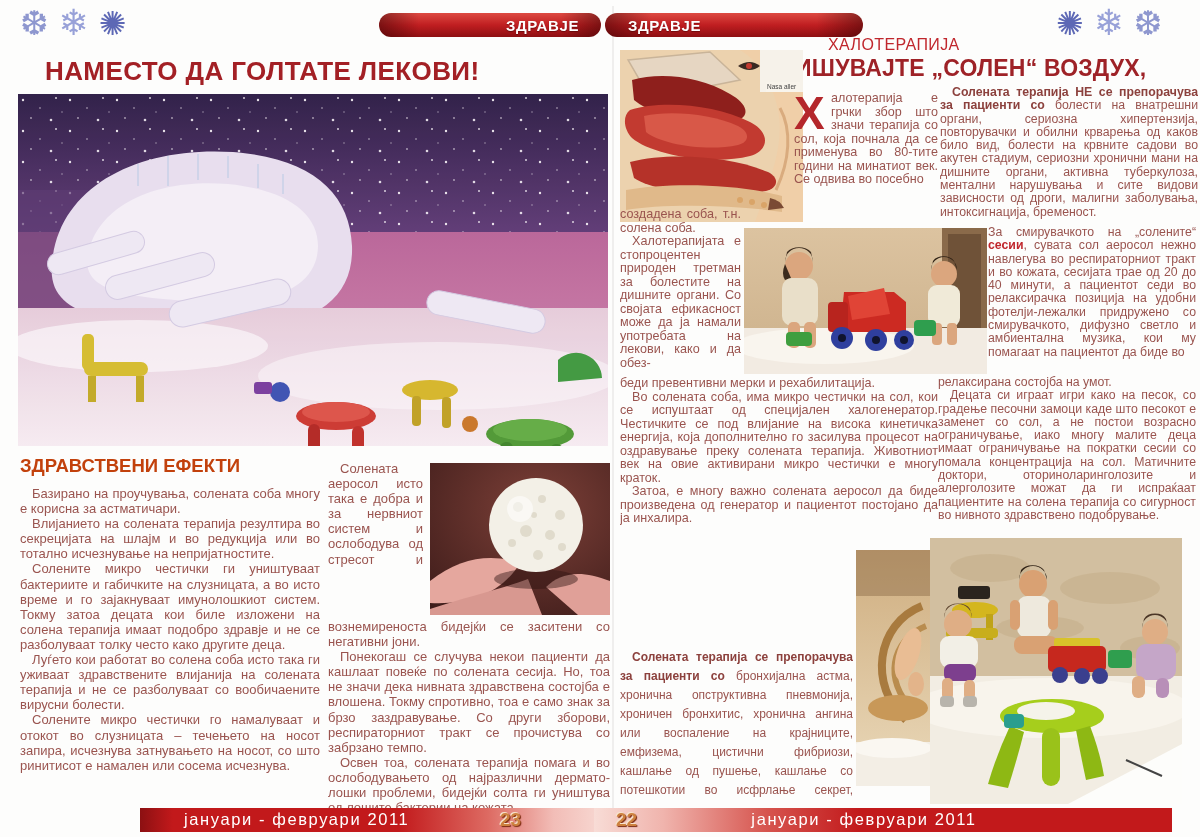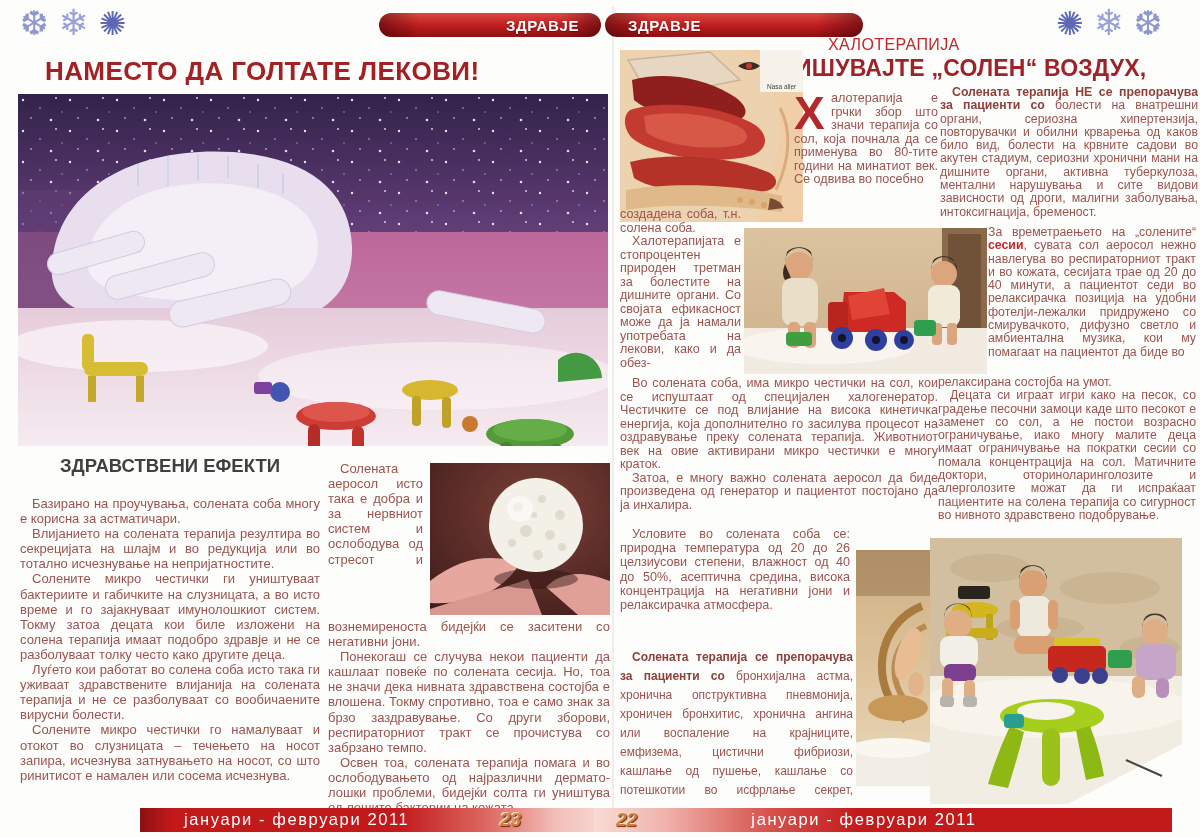--- a/index.html
+++ b/index.html
@@ -18,34 +18,34 @@
         background:linear-gradient(90deg,rgba(40,0,0,.45),rgba(40,0,0,0) 18%,rgba(40,0,0,0) 82%,rgba(40,0,0,.45)),
                    linear-gradient(180deg,#dd4a42 0%,#c01e21 50%,#8e0f12 100%);margin-left:11px;}
   .pill span{color:#fff;font-weight:bold;font-size:15px;letter-spacing:.6px;
              text-shadow:0 1px 1px rgba(70,0,0,.55)}
   .pill-l{left:368px;width:222px;justify-content:flex-end;padding-right:22px}
   .pill-r{left:594px;width:258px;justify-content:flex-start;padding-left:23px}
 
   
   .lp-headline{position:absolute;left:45px;top:56px;width:560px;font-size:26px;font-weight:bold;
                color:#a32025;letter-spacing:.4px}
-  .section-title{position:absolute;left:20px;top:455px;width:300px;text-align:center;
-                 font-size:18.5px;font-weight:bold;color:#404040}
+  .section-title{position:absolute;left:20px;top:455px;width:300px;
+                 font-size:18.5px;font-weight:bold;color:#c2410c}
   .kicker{position:absolute;left:828px;top:36px;font-size:16px;font-weight:normal;color:#c0272d;letter-spacing:.4px}
   .rp-headline{position:absolute;left:762px;top:55px;width:436px;font-size:23px;font-weight:bold;
                color:#9e2227;letter-spacing:.2px}
 
   
   .zone{position:absolute;text-align:justify;color:#9a544f;overflow:hidden}
   .zone p{text-indent:12px}
   .zone p.ni{text-indent:0}
   .zone .b{font-weight:bold;color:#8c413d}
   .zone .red{font-weight:bold;color:#c0272d}
   .lp-col{font-size:13px;line-height:15.1px}
-  .col1{left:20px;top:496px;width:300px;height:322px}
+  .col1{left:20px;top:486px;width:300px;height:322px}
   .col2{left:328px;top:461px;width:282px;height:348px}
   .rp-mid{font-size:12.6px;line-height:13.5px}
   .rp-side{font-size:12.3px;line-height:13.3px}
   .zoneA{left:794px;top:92px;width:144px;height:128px}
   .zoneB{left:620px;top:208px;width:121px;height:176px}
   .zoneC{left:620px;top:377px;width:318px;height:150px}
   .zoneD{left:620px;top:527px;width:230px;height:102px;line-height:14.2px}
   .zoneE{left:620px;top:648px;width:233px;height:152px;font-size:12px;line-height:19px}
   .zoneF{left:940px;top:86px;width:258px;height:140px}
   .zoneG{left:988px;top:226px;width:208px;height:152px}
@@ -68,21 +68,21 @@
 
   
   .fbar{position:absolute;top:808px;height:24px}
   .fbar-l{left:140px;width:470px;
     background:linear-gradient(90deg,#8c1012 0%,#c2191b 7%,#c2191b 55%,#dd6a62 74%,#f2bdb7 88%,#f8dcd6 100%)}
   .fbar-r{left:594px;width:578px;
     background:linear-gradient(90deg,#f8dcd6 0%,#f0b4ad 12%,#d6544e 30%,#c2191b 46%,#c2191b 100%)}
   .fdate{position:absolute;top:2px;color:#fff;font-size:16.5px;letter-spacing:1.6px;font-weight:normal}
   .fdate-l{left:44px}
   .fdate-r{left:155px;width:230px;text-align:center}
-  .fpage{position:absolute;top:1px;font-size:19px;font-weight:bold;font-style:italic;color:#cd813f;
+  .fpage{position:absolute;top:1px;font-size:19px;font-weight:bold;color:#cd813f;
          text-shadow:-1px -1px 0 #f6e3cd,1px 1px 1px #7c2a10}
   .fpage-l{left:360px}
   .fpage-r{left:22px}
 </style>
 </head>
 <body>
 
 <div class="page">
   <div class="gutter"></div>
 
@@ -299,25 +299,23 @@
       <circle cx="132" cy="112" r="11" fill="#2f3f9e"></circle>
         <circle cx="132" cy="112" r="4" fill="#10142e"></circle>
       <circle cx="160" cy="112" r="10" fill="#2f3f9e"></circle>
         <circle cx="160" cy="112" r="4" fill="#10142e"></circle>
       <rect x="42" y="104" width="26" height="14" rx="4" fill="#3f9e3f"></rect>
       <rect x="170" y="92" width="22" height="16" rx="4" fill="#2f9e4e"></rect>
     </svg>
   </div>
 
   <div class="zone rp-mid zoneC">
+      <p class="ni"><span>беди превентивни мерки и рехабилитација.</span></p>
       <p><span>Во солената соба, има микро честички на сол, кои се испуштаат од специјален халоге­нератор. Честичките се под влијание на висока кинетичка енергија, која дополнително го засилува процесот на оздравување преку со­лената терапија. Животниот век на овие активирани микро честички е многу краток.</span></p>
       <p><span>Затоа, е многу важно солената аеросол да биде произведена од генератор и пациентот постојано да ја инхалира.</span></p>
-    </div>
-  <div class="zone rp-mid zoneD">
-      <p><span>Условите во солената соба се: природна температура од 20 до 26 целзиусови степени, влажност од 40 до 50%, асептична средина, висока кон­центрација на негативни јони и рела­ксирачка атмосфера.</span></p>
     </div>
   <div class="zone rp-mid zoneE">
       <p><span class="b">Солената терапија се препорачува за пациенти со </span><span>бронхијална астма, хронична опструктивна пнев­монија, хроничен бронхитис, хронична ангина или воспаление на крајниците, емфизема, цистични фибриози, кашлање од пушење, кашлање со потешкотии во исфрлање секрет, хронично и акутно воспаление на уво, чести вирусни инфекции, атипични дерматитиси, псоријаза и дерматолошки инфекции.</span></p>
     </div>
 
   <div class="photo chair" title="Дрвена лежалка во солена соба">
     <svg viewBox="0 0 80 236" preserveAspectRatio="none">
       <defs>
         <linearGradient id="chbg" x1="0" y1="0" x2="0" y2="1">
           <stop offset="0" stop-color="#cfae80"></stop>
@@ -333,21 +331,21 @@
       <ellipse cx="60" cy="134" rx="8" ry="12" fill="#e3b48a"></ellipse>
       <rect x="0" y="192" width="80" height="44" fill="#f3eee5"></rect>
       <ellipse cx="36" cy="198" rx="40" ry="10" fill="#faf7f1"></ellipse>
     </svg>
   </div>
 
   <div class="zone rp-side zoneF">
       <p><span class="b">Солената терапија НЕ се препорачува за пациенти со </span><span>болести на внатрешни органи, сериозна хипертензија, повторувачки и обилни крварења од каков било вид, болести на крвните садови во акутен стадиум, сериозни хронични мани на дишните органи, активна туберкулоза, ментални нарушувања и сите видови зависности од дроги, малигни заболувања, интоксигнација, бременост.</span></p>
     </div>
   <div class="zone rp-side zoneG">
-      <p class="ni"><span>За времетраењето на „солените“ </span><span class="red">сесии</span><span>, сувата сол аеросол нежно навлегува во респира­торниот тракт и во кожата, сесијата трае од 20 до 40 минути, а пациентот седи во релакси­рачка позиција на удобни фо­телји-лежалки придружено со смирувачкото, дифузно светло и амбиентална музика, кои му помагаат на пациентот да биде во</span></p>
+      <p class="ni"><span>За смирувачкото на „солените“ </span><span class="red">сесии</span><span>, сувата сол аеросол нежно навлегува во респира­торниот тракт и во кожата, сесијата трае од 20 до 40 минути, а пациентот седи во релакси­рачка позиција на удобни фо­телји-лежалки придружено со смирувачкото, дифузно светло и амбиентална музика, кои му помагаат на пациентот да биде во</span></p>
     </div>
   <div class="zone rp-side zoneH">
       <p class="ni"><span>релаксирана состојба на умот.</span></p>
       <p><span>Децата си играат игри како на песок, со градење песочни замоци каде што песокот е заменет со сол, а не постои возрасно ограничување, иако многу малите деца имаат ограничување на пократки сесии со помала концентрација на сол. Матичните доктори, оторинола­ринголозите и алерголозите можат да ги испраќаат пациентите на солена терапија со сигурност во нивното здравствено подобрување.</span></p>
     </div>
 
   <div class="photo kids" title="Три деца си играат со сол и зелено столче">
     <svg viewBox="0 0 252 266" preserveAspectRatio="none">
       <rect width="252" height="266" fill="#d2bfa0"></rect>
       <g fill="#c6b08c" opacity=".6">

